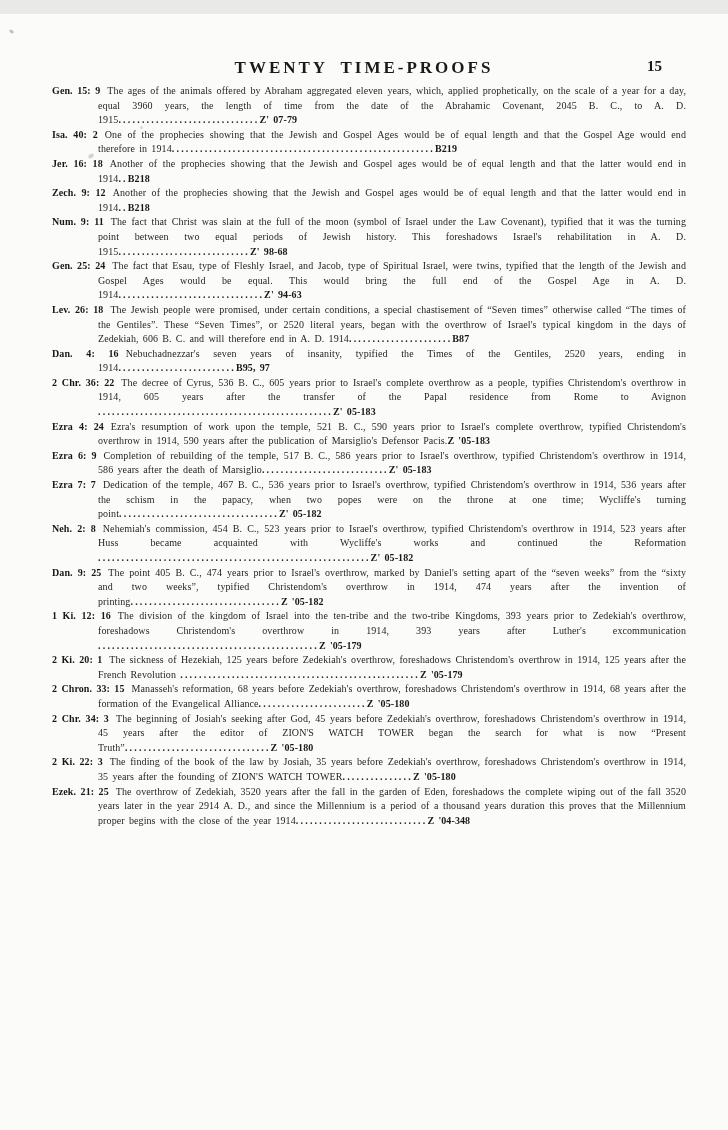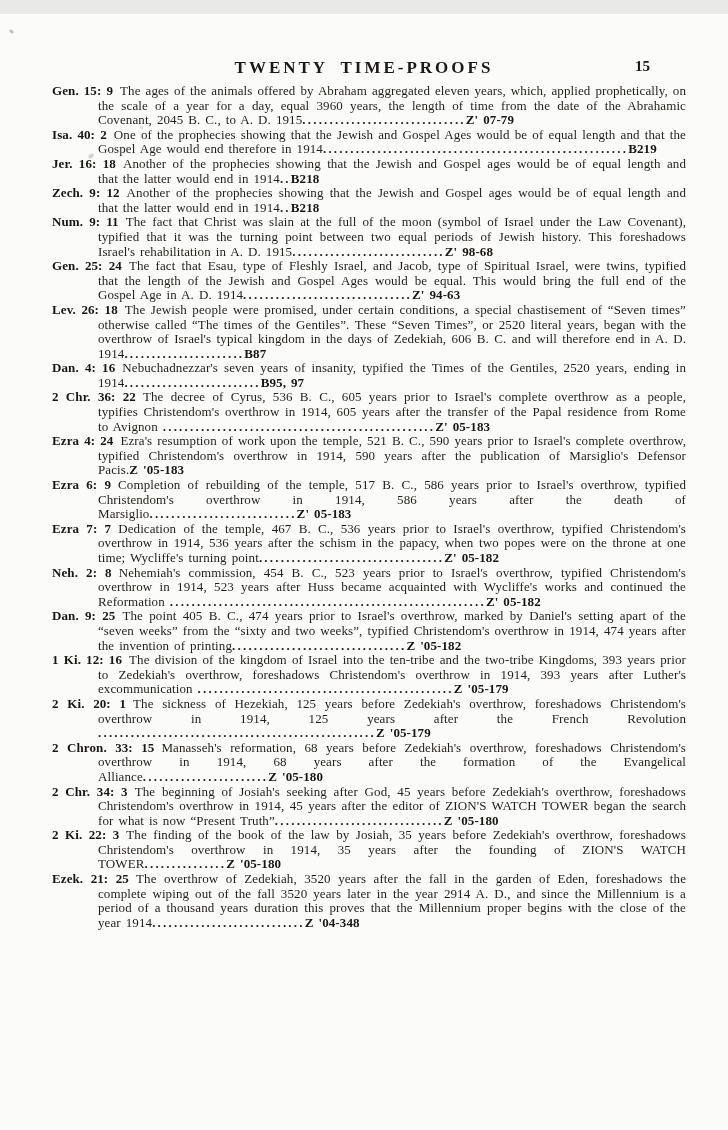--- a/index.html
+++ b/index.html
@@ -28,21 +28,21 @@
   }
   .running-title{
     font-weight:bold;
     font-size:17px;
     letter-spacing:3px;
     word-spacing:6px;
     color:#1c1a16;
   }
   .page-number{
     position:absolute;
-    right:78px;top:44px;
+    right:66px;top:44px;
     font-weight:bold;
     font-size:15px;
     color:#1c1a16;
   }
   .section-heading{
     margin:24px 28px 8px 28px;
     text-align:center;
     font-weight:bold;
     font-size:14.6px;
     line-height:17px;
@@ -50,21 +50,21 @@
     word-spacing:2px;
     color:#191713;
   }
   .entries{
     margin:6px 42px 0 52px;
   }
   .entry{
     margin:0;
     padding-left:46px;
     text-indent:-46px;
-    font-size:13px;
+    font-size:10px;
     line-height:14.6px;
     text-align:justify;
     word-spacing:1.6px;
     letter-spacing:.1px;
   }
   .ref{
     font-weight:bold;
     margin-right:7px;
     white-space:nowrap;
     color:#191713;

